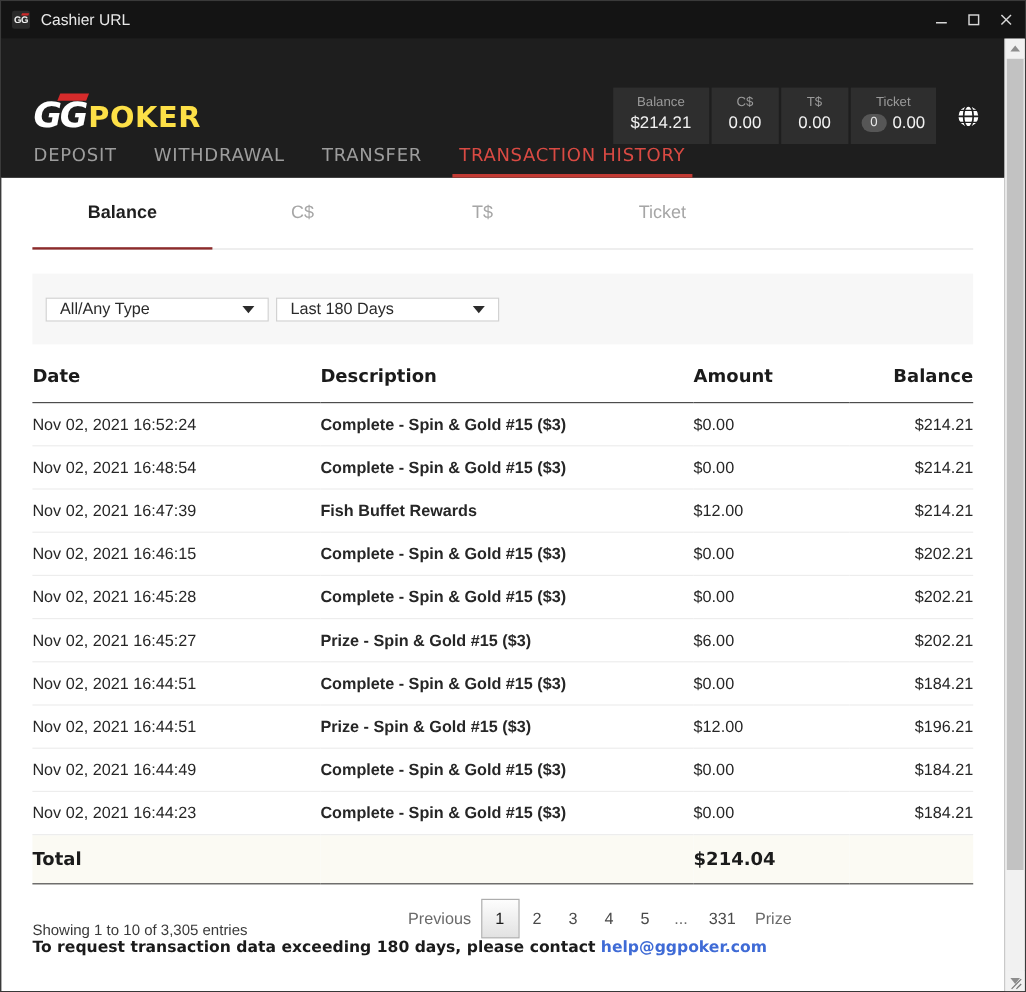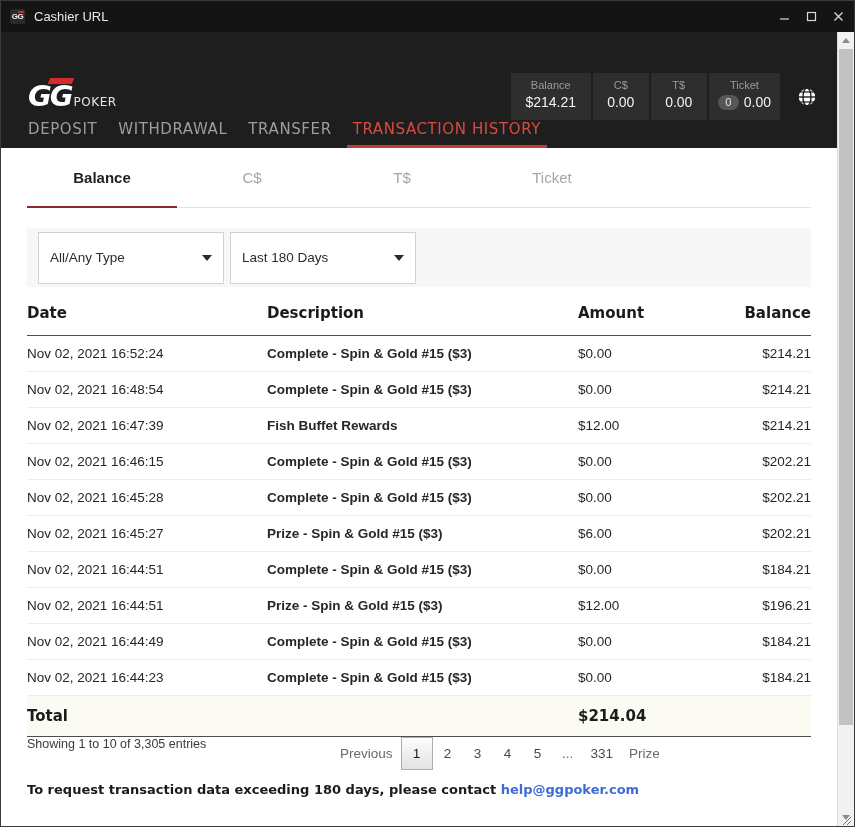--- a/index.html
+++ b/index.html
@@ -115,23 +115,23 @@
   }
   .logo .gg-stripe {
     position: absolute;
     top: -4px; right: -1px;
     width: 24px; height: 6px;
     background: #d62b2b;
     transform: skewX(-22deg);
   }
   .logo .poker {
     font-family: "DejaVu Sans", sans-serif;
-    font-weight: normal;
-    font-size: 12px;
-    color: #e5e5e5;
+    font-weight: bold;
+    font-size: 24px;
+    color: #fde047;
     letter-spacing: 0.5px;
     margin-left: 2px;
     line-height: 1;
   }
 
   .balancebar {
     position: absolute;
     right: 57px; top: 41px;
     display: flex;
     gap: 2px;
@@ -177,21 +177,21 @@
     right: 19px; top: 54px;
     width: 22px; height: 22px;
     color: #ffffff;
   }
 
   .mainnav {
     position: absolute;
     left: 27px; bottom: 0;
     display: flex;
     align-items: flex-end;
-    gap: 21px;
+    gap: 31px;
     height: 44px;
   }
   .navitem {
     font-family: "DejaVu Sans", sans-serif;
     font-size: 15px;
     letter-spacing: 0.6px;
     color: #9d9d9d;
     padding-bottom: 10px;
     position: relative;
     white-space: nowrap;
@@ -254,21 +254,21 @@
     height: 59px;
     min-height: 59px;
     display: flex;
     align-items: center;
     padding: 0 11px;
     box-sizing: border-box;
     gap: 6px;
   }
   .select {
     width: 186px;
-    height: 52px;
+    height: 20px;
     background: #ffffff;
     border: 1px solid #d2d2d2;
     box-sizing: border-box;
     display: flex;
     align-items: center;
     padding: 0 11px;
     font-size: 13.5px;
     color: #2b2b2b;
     position: relative;
   }
@@ -330,21 +330,21 @@
     font-size: 15px;
     color: #1b1b1b;
     height: 40px;
     border-top: 1px solid #4d4d4d;
     border-bottom: 1px solid #4d4d4d;
   }
 
   
   .pagerow {
     display: flex;
-    align-items: flex-start;
+    align-items: flex-end;
     height: 45px;
     min-height: 45px;
     position: relative;
   }
   .showing {
     font-size: 12.5px;
     color: #3a3a3a;
   }
   .pager {
     position: absolute;

